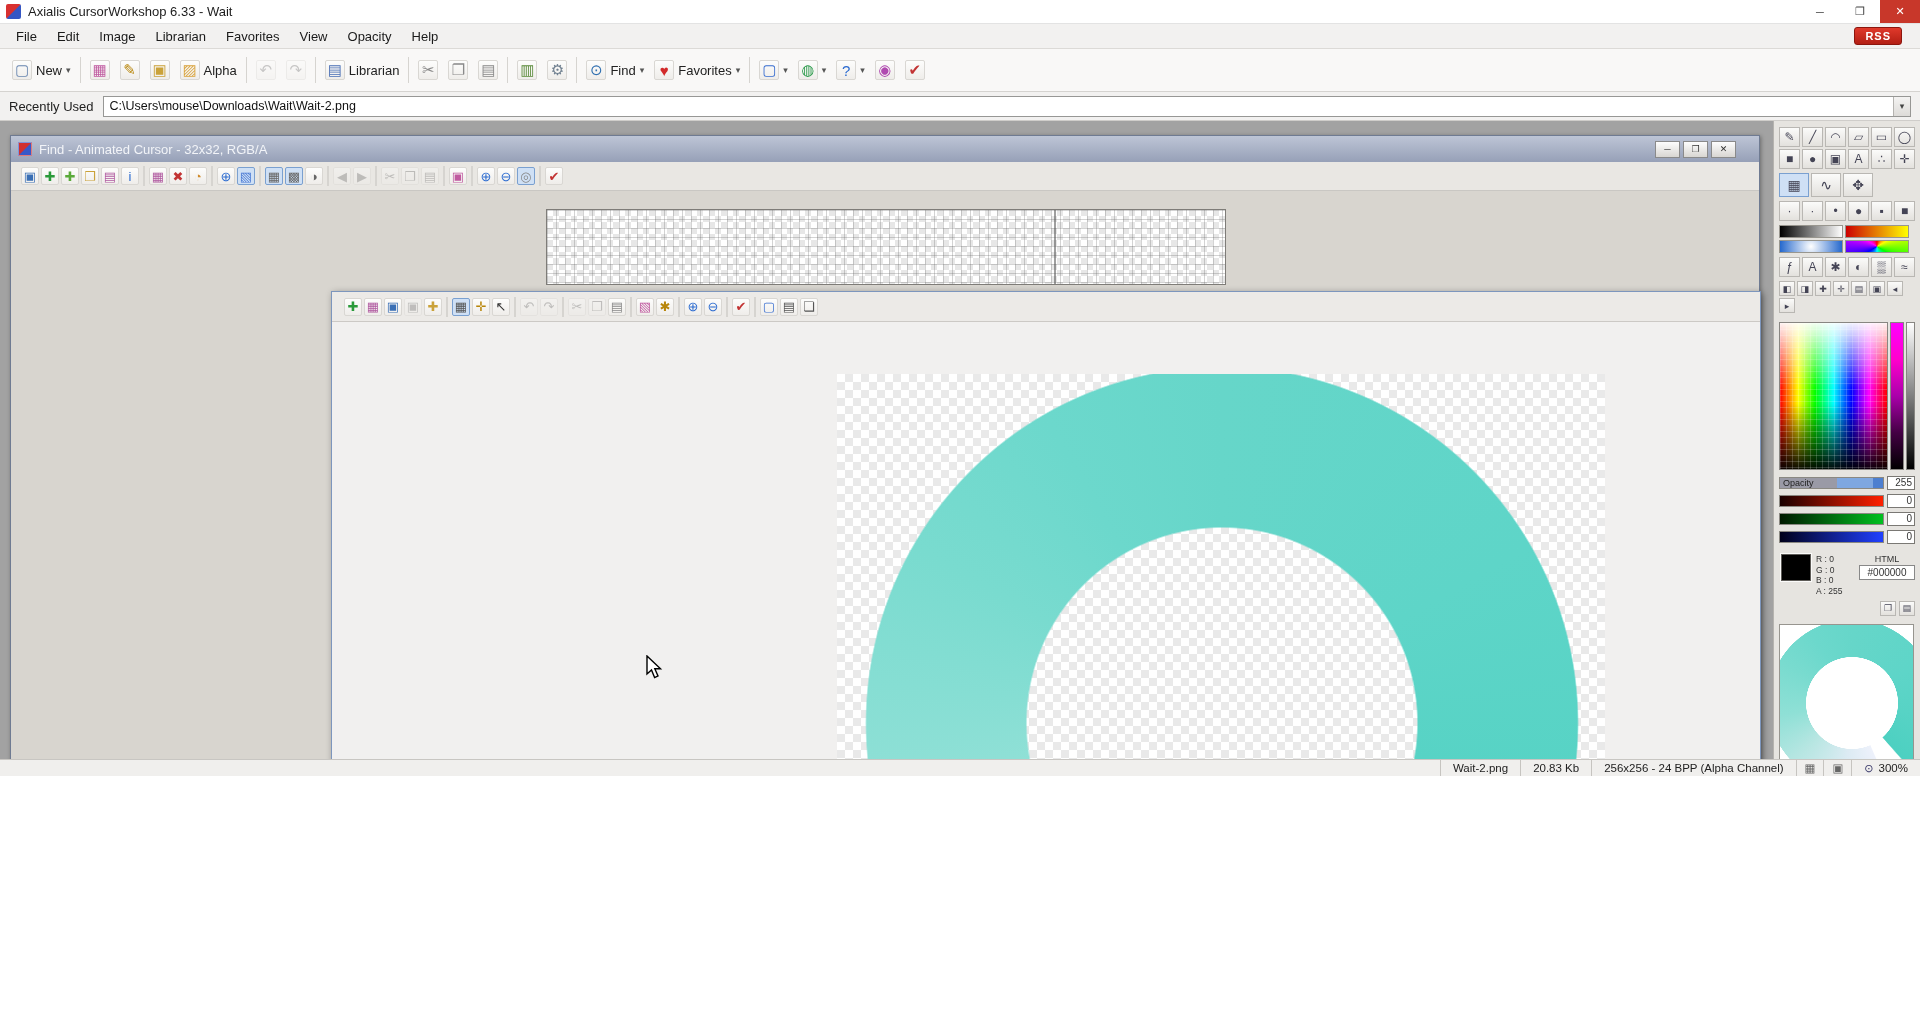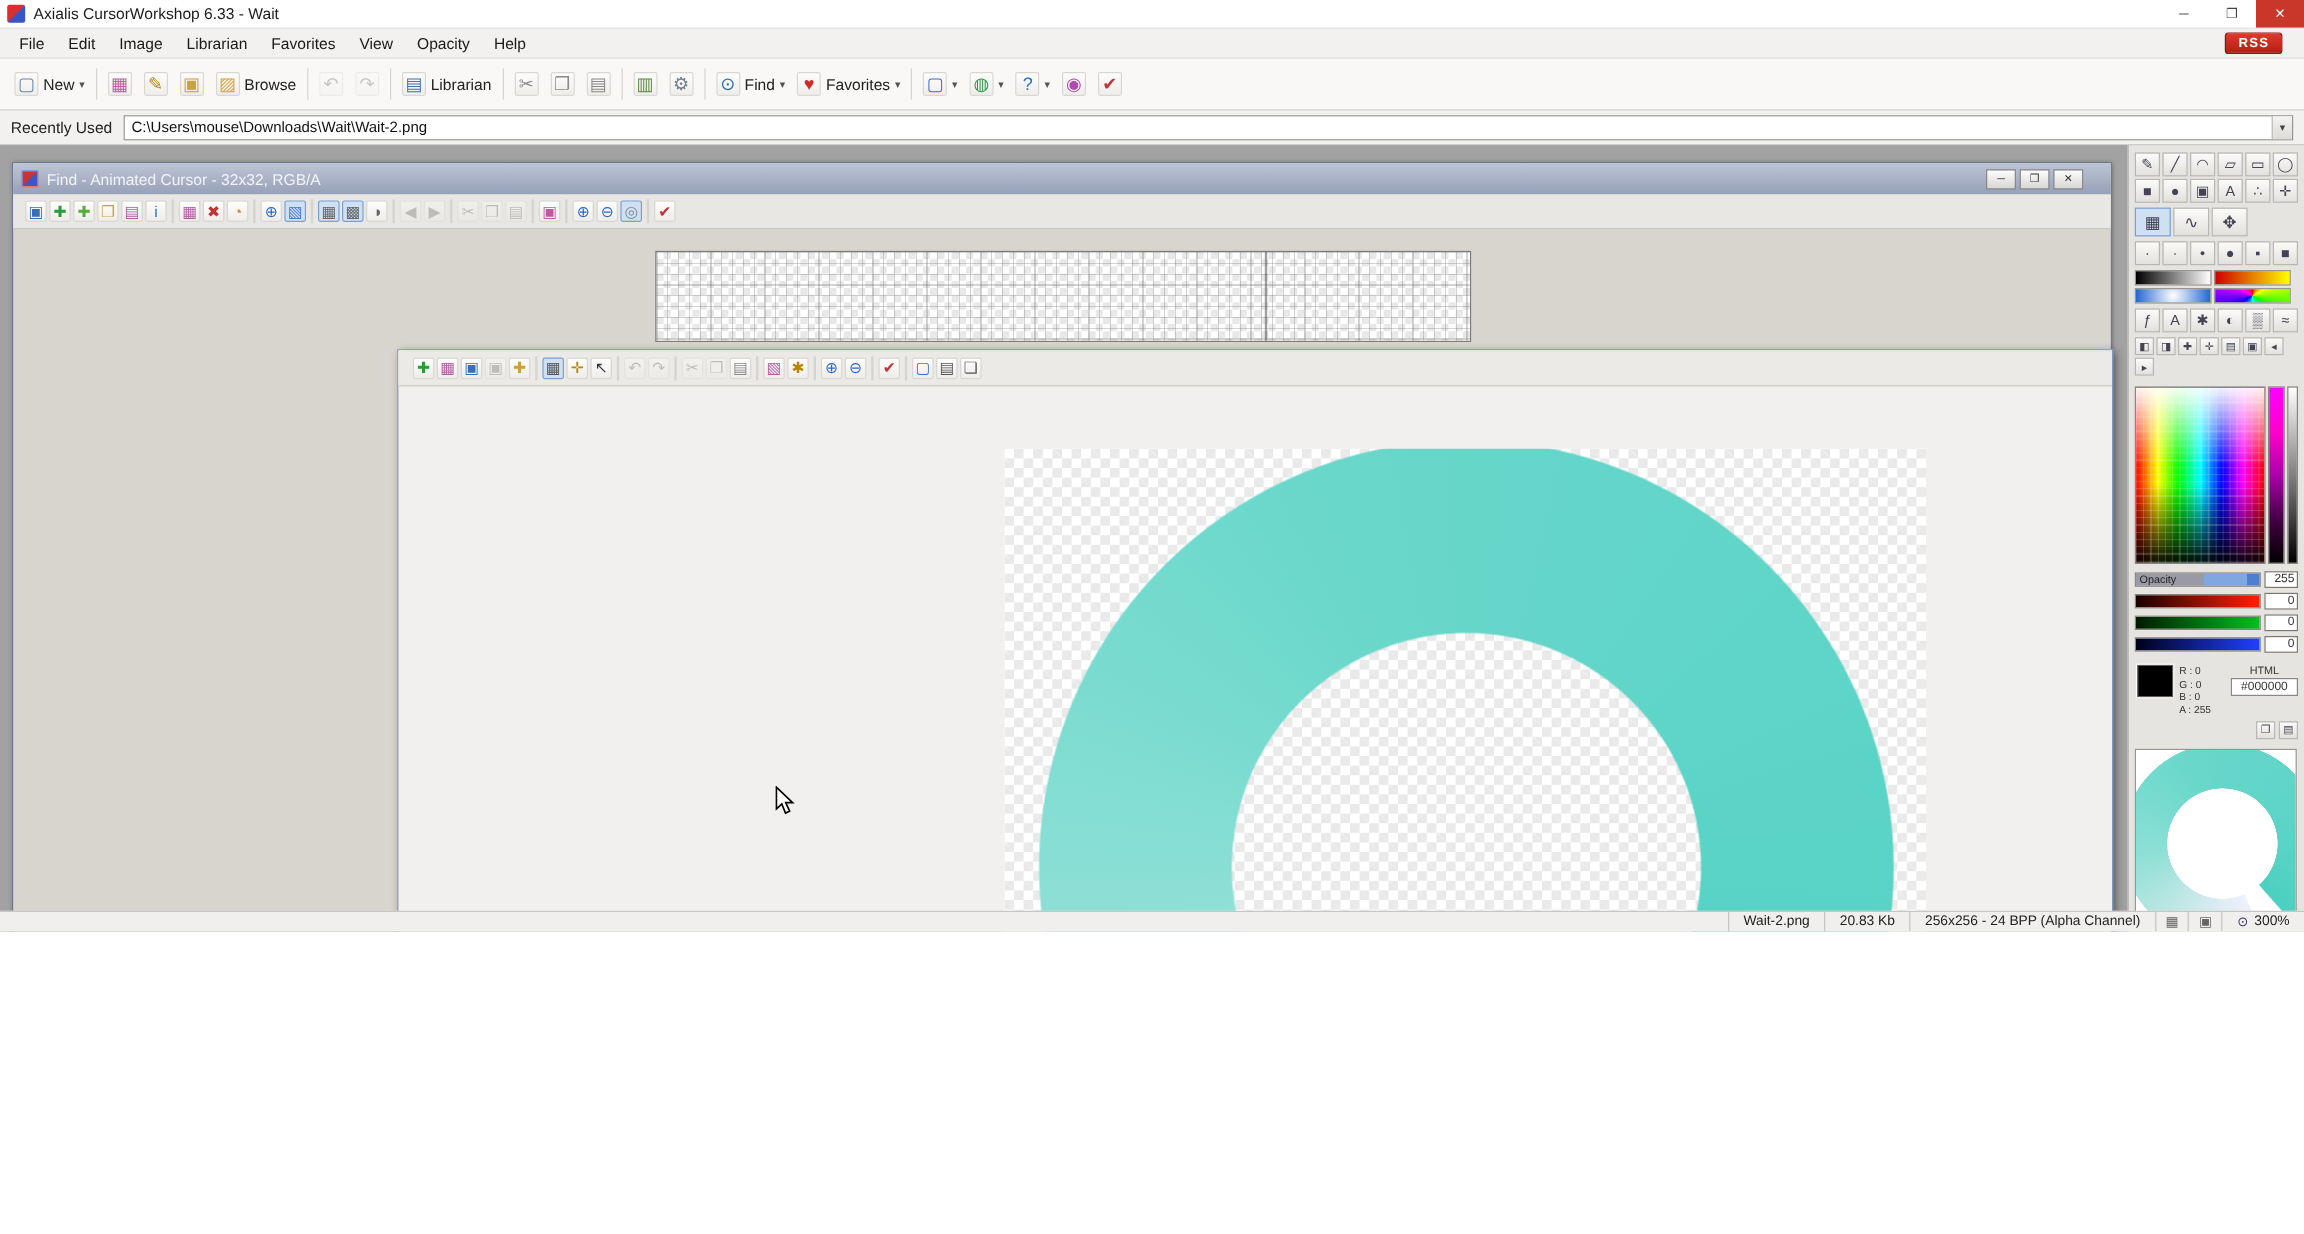--- a/index.html
+++ b/index.html
@@ -221,21 +221,21 @@
       <span class="tbi">
         <span class="ico" style="color: rgb(184, 134, 11);">✎</span>
 
       </span>
       <span class="tbi">
         <span class="ico" style="color: rgb(202, 162, 58);">▣</span>
 
       </span>
       <span class="tbi">
         <span class="ico" style="color: rgb(217, 163, 60);">▨</span>
-        <span class="lbl">Browse</span>
+        <span class="lbl">Alpha</span>
 
       </span>
       <span class="tbi sep">
         
         
         
       </span>
       <span class="tbi dis">
         <span class="ico" style="color: rgb(119, 119, 119);">↶</span>
 

